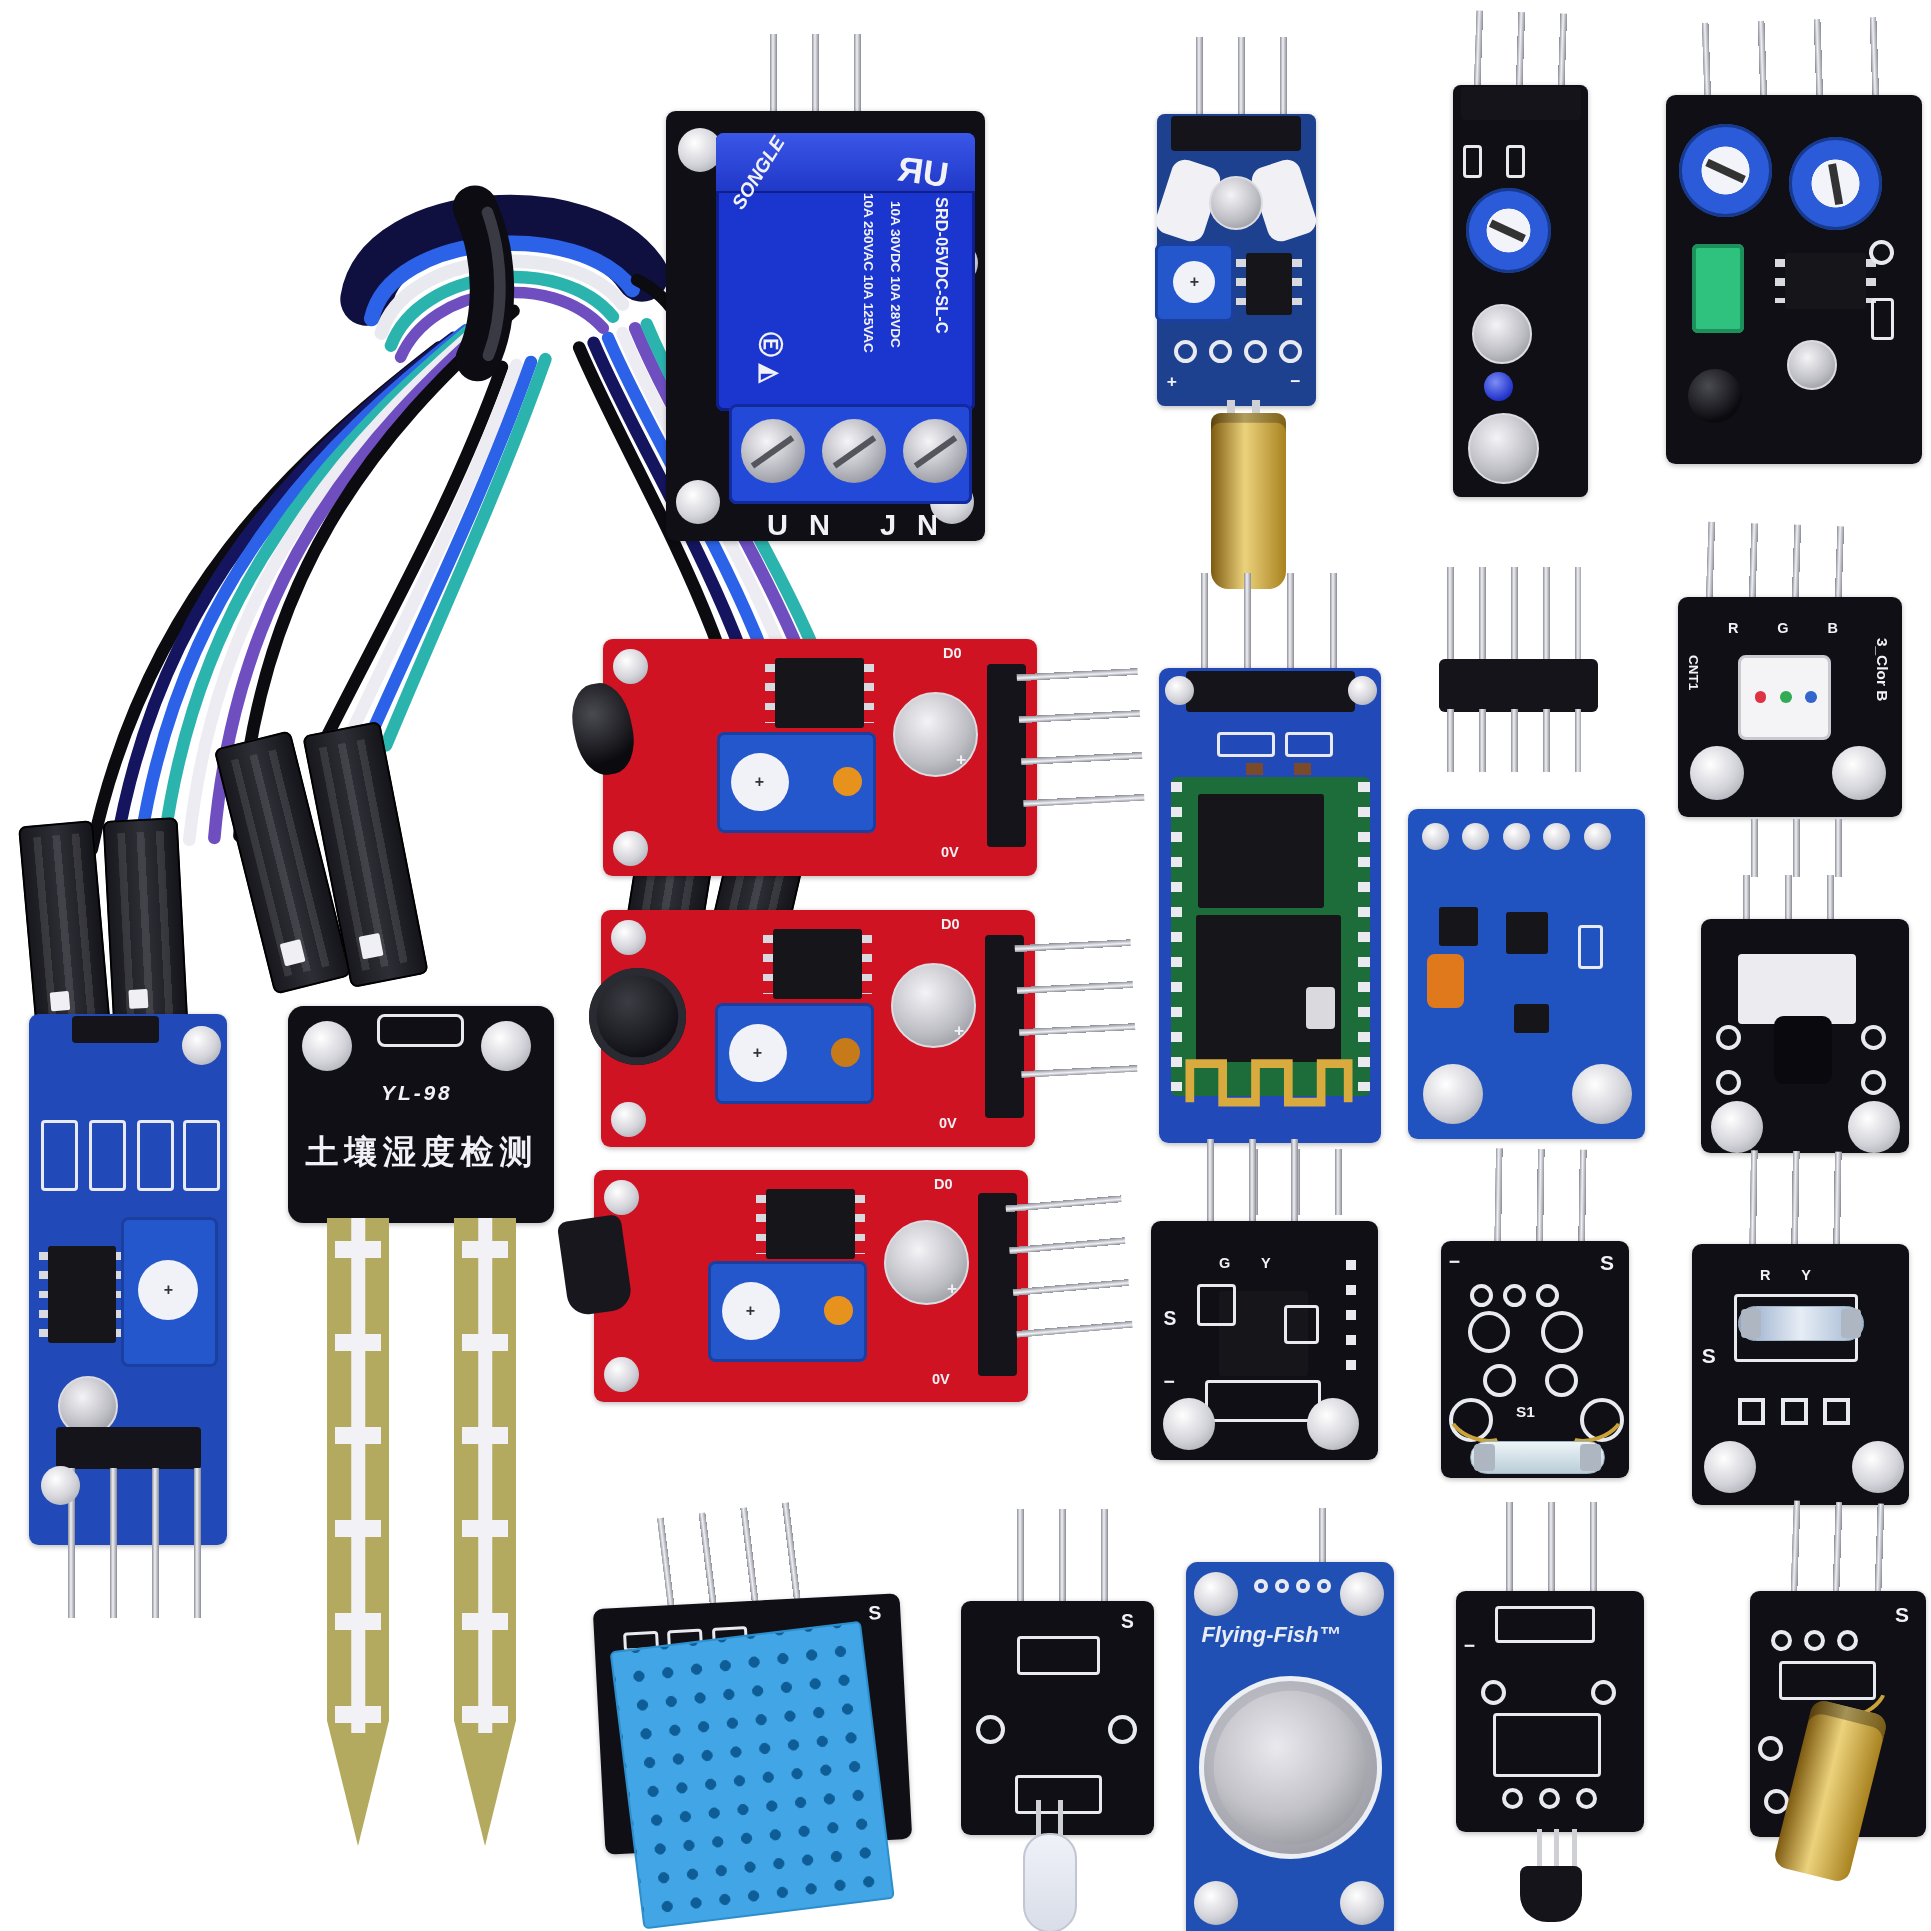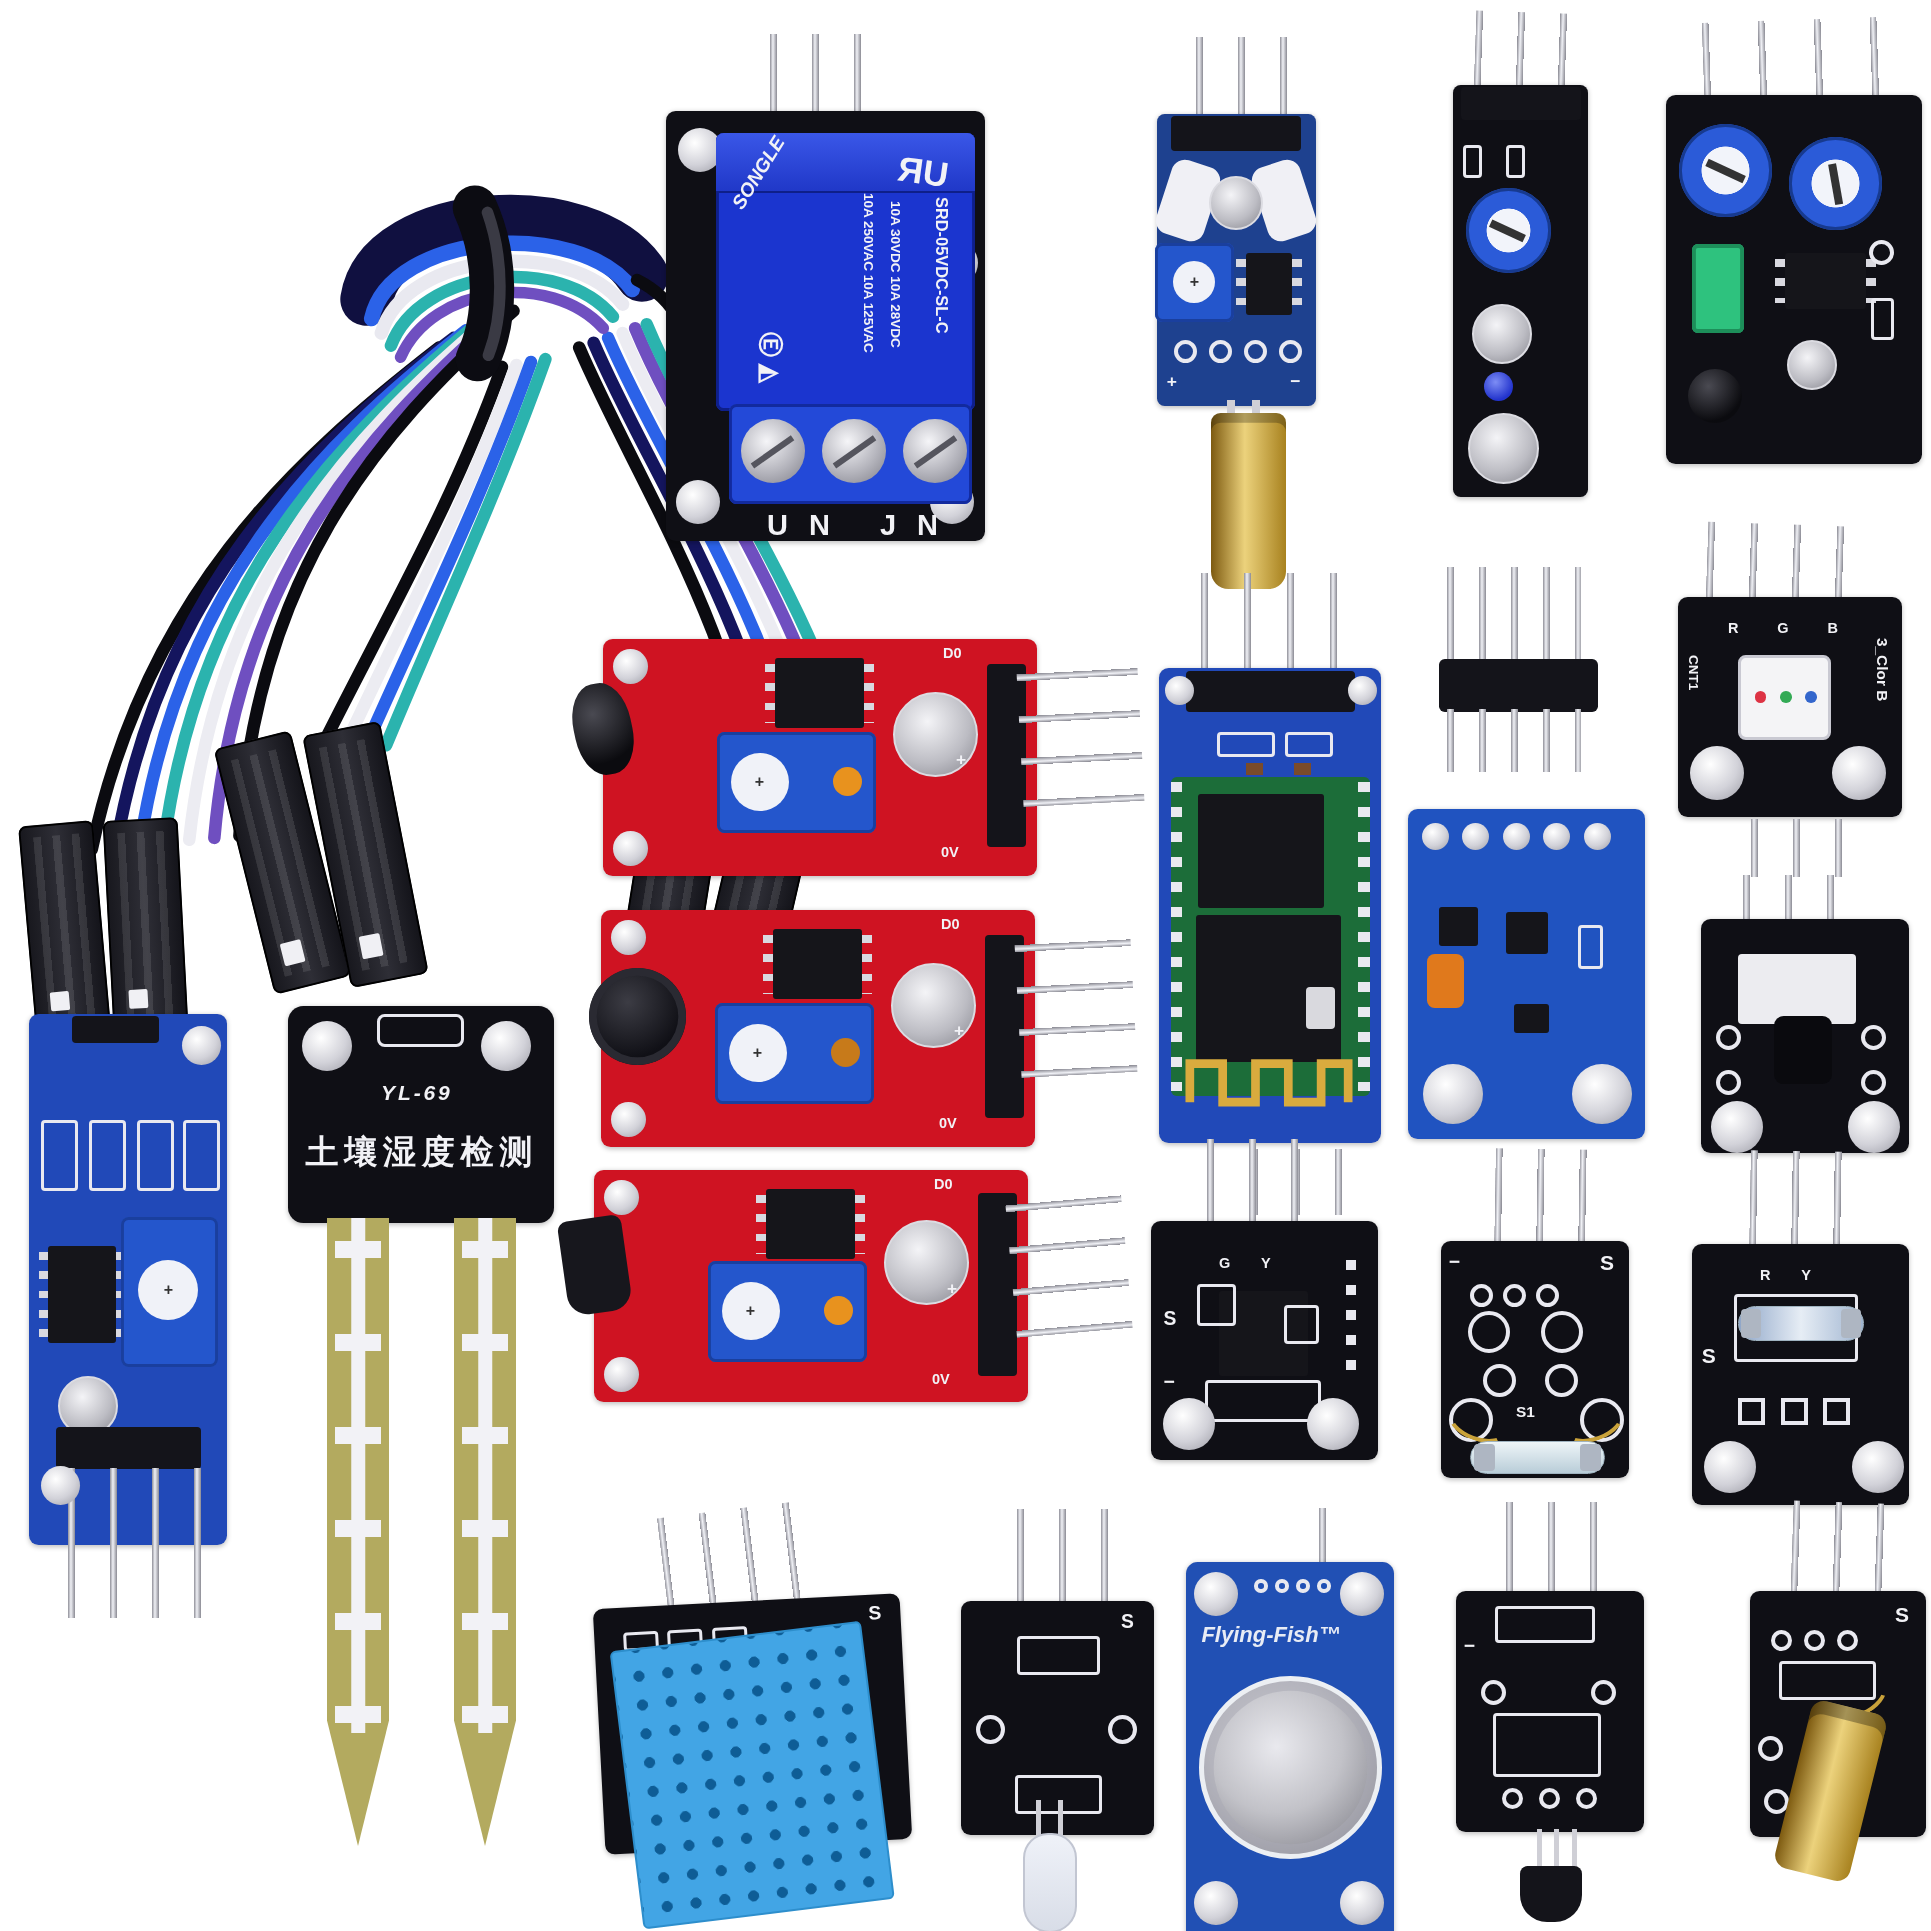--- a/index.html
+++ b/index.html
@@ -132,21 +132,21 @@
   <div class="hdr" style="left:27px;top:413px;width:145px;height:42px"></div>
   <div class="prow" style="left:39px;top:454px;width:134px;height:150px"></div>
   <div class="hole" style="left:11.6px;top:452px;width:39px;height:39px"></div>
 </div>
 
 <div class="m" style="left:288px;top:1006px;width:266px;height:850px">
   <div class="pcb" style="left:0;top:0;width:266px;height:217px;border-radius:15.4px"></div>
   <div class="hole" style="left:13.5px;top:15.4px;width:50px;height:50px"></div>
   <div class="hole" style="left:193px;top:15.4px;width:50px;height:50px"></div>
   <div class="silk" style="left:89px;top:7.7px;width:87px;height:33px;border-radius:7.7px"></div>
-  <div class="txt" style="left:93px;top:75px;font-size:21px;letter-spacing:2.9px;font-style:italic">YL-69</div>
+  <div class="txt" style="left:93px;top:75px;font-size:21px;letter-spacing:2.9px;font-style:italic">YL-98</div>
   <div class="txt" style="left:17.4px;top:124px;font-size:33px;letter-spacing:5.8px;font-family:'DejaVu Sans',sans-serif">土壤湿度检测</div>
   <div class="prong" style="left:39px;top:212px;width:62px;height:628px">
       <div class="trace"></div>
       <div class="rungs"></div>
     </div>
   <div class="prong" style="left:166px;top:212px;width:62px;height:628px">
       <div class="trace"></div>
       <div class="rungs"></div>
     </div>
 </div>

